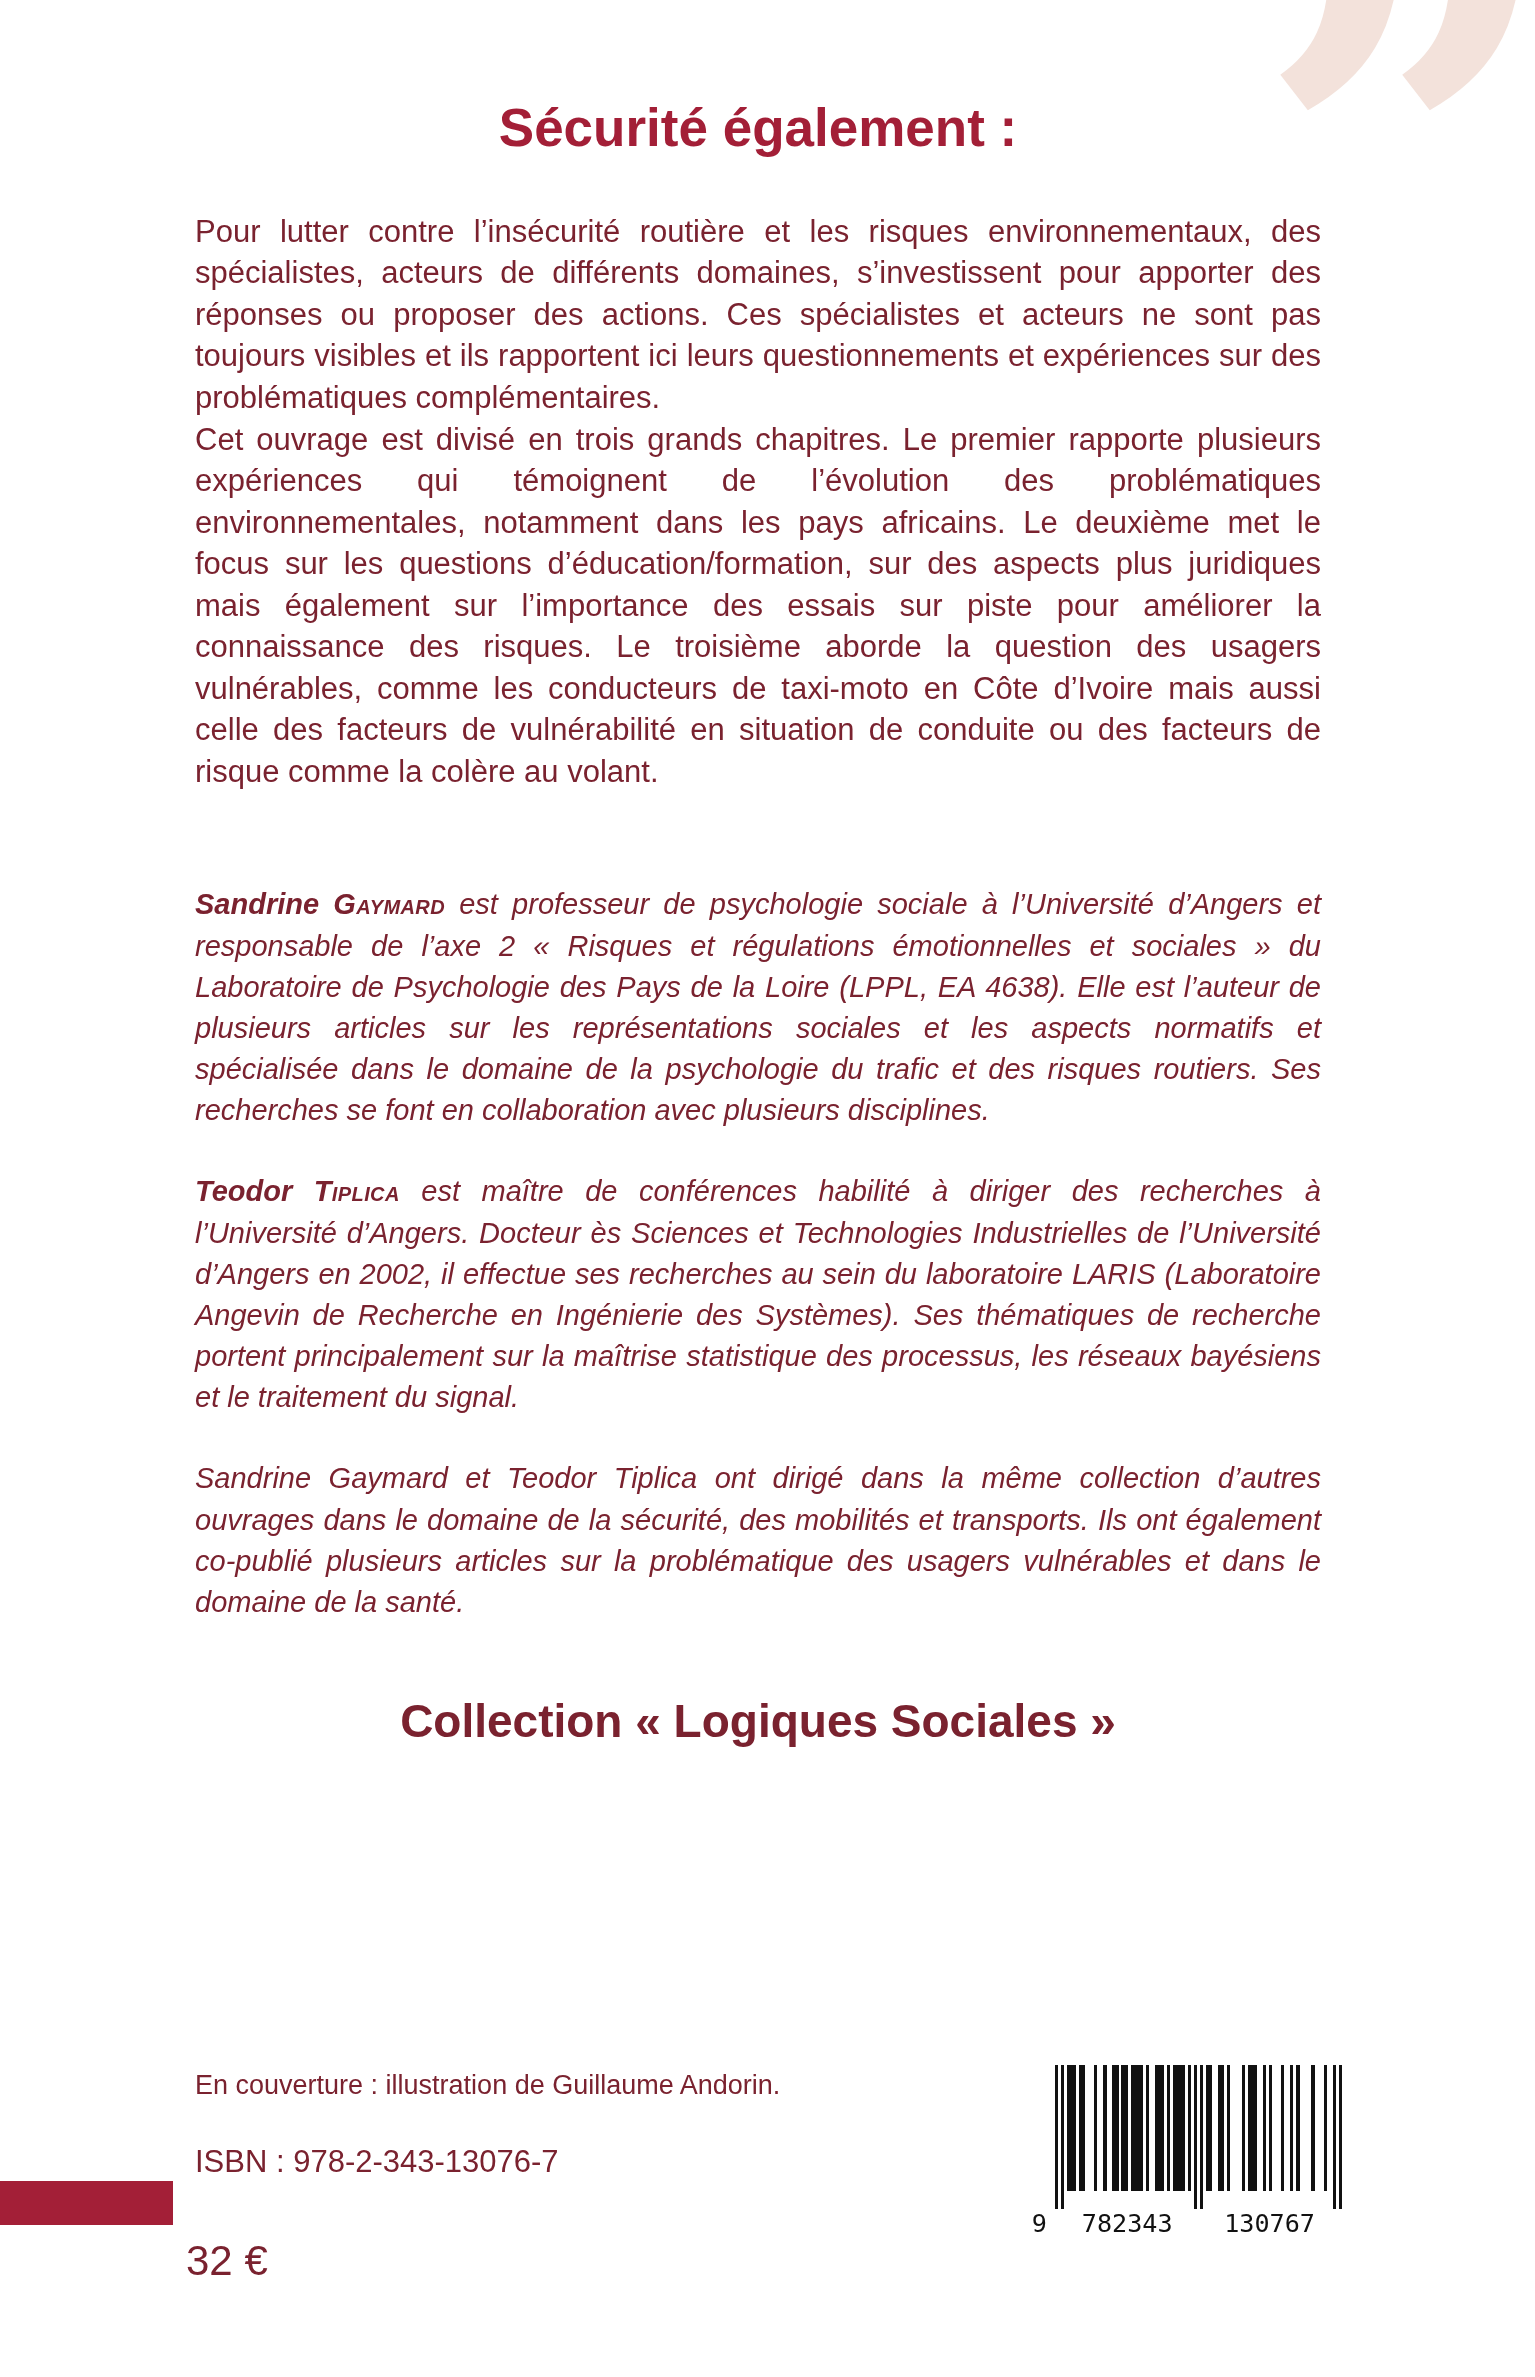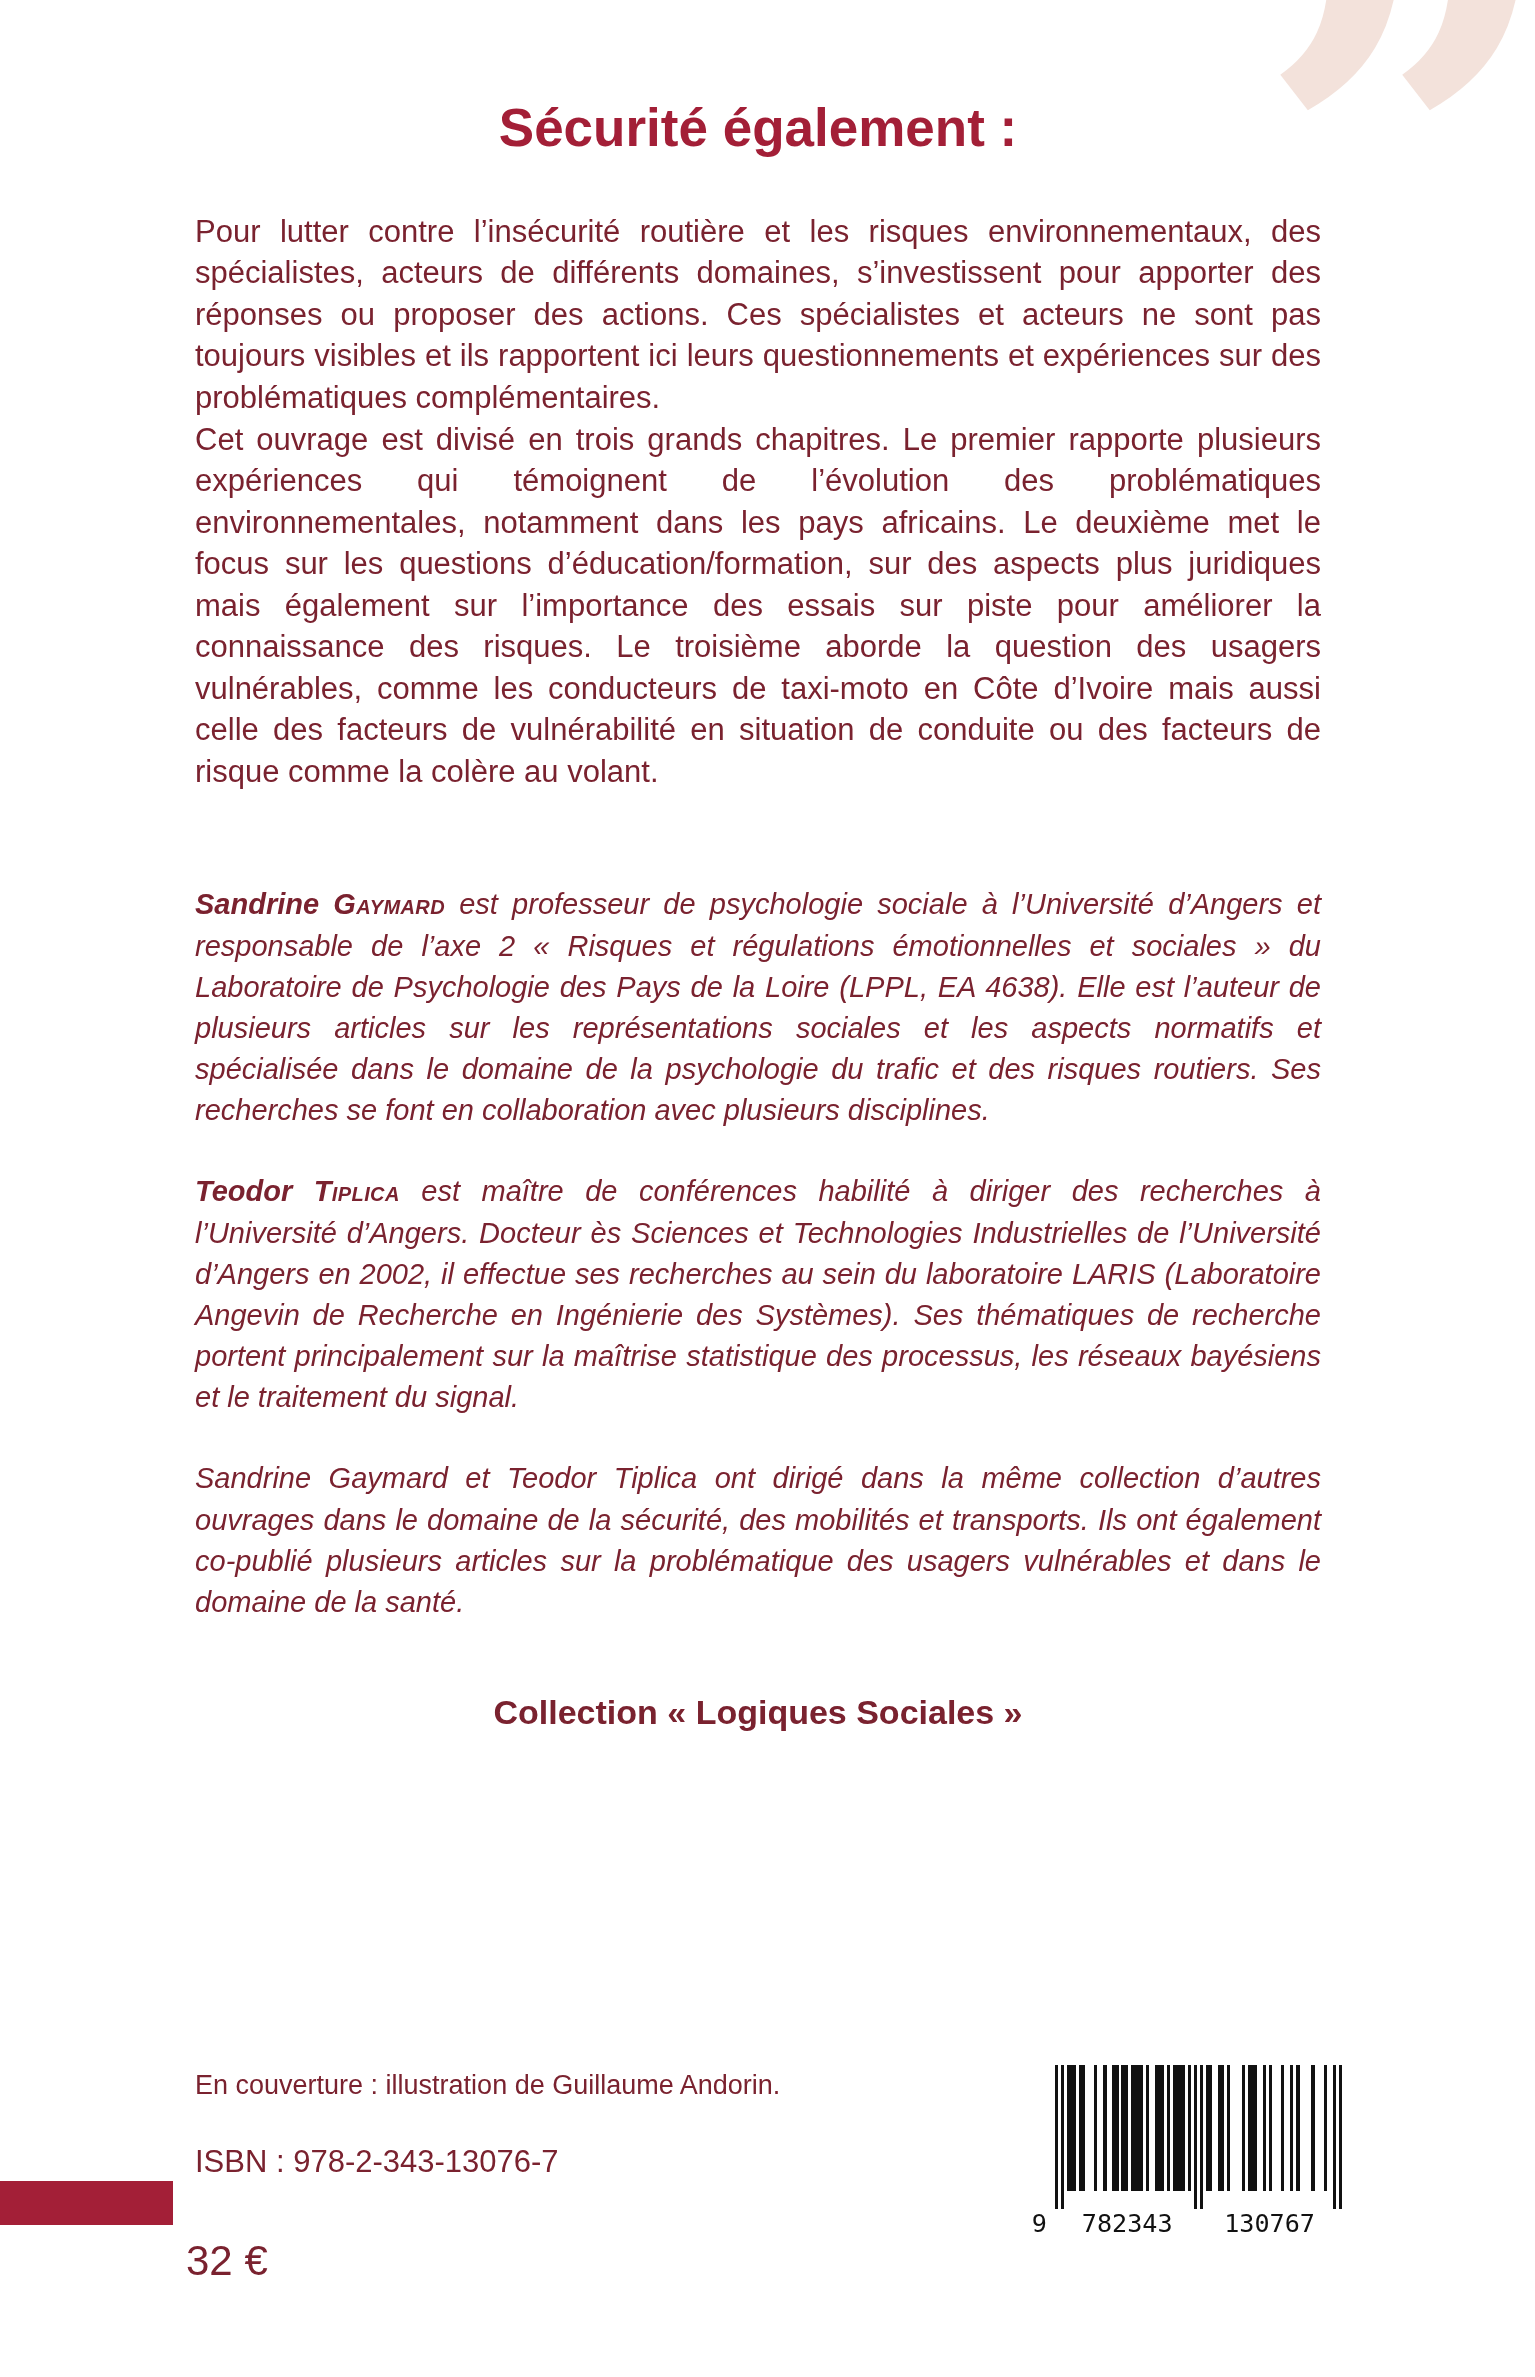--- a/index.html
+++ b/index.html
@@ -59,21 +59,21 @@
     text-align:justify;
   }
   .bio{margin:0 0 40px 0;}
   .bio-name{font-weight:700;}
   .sc{font-variant:small-caps;letter-spacing:0.4px;}
   .closing{margin-top:40px;margin-bottom:0;}
   .collection{
     margin-top:67px;
     text-align:center;
   }
-  .collection .c1{font-weight:700;font-size:34px;line-height:1.35;}
+  .collection .c1{font-weight:700;font-size:46px;line-height:1.35;}
   .collection .c2{font-size:31px;line-height:1.5;}
   .cover-credit{
     position:absolute;left:195px;top:2070px;
     font-size:27px;
   }
   .isbn{
     position:absolute;left:195px;top:2144px;
     font-size:31px;
   }
   .redbar{

